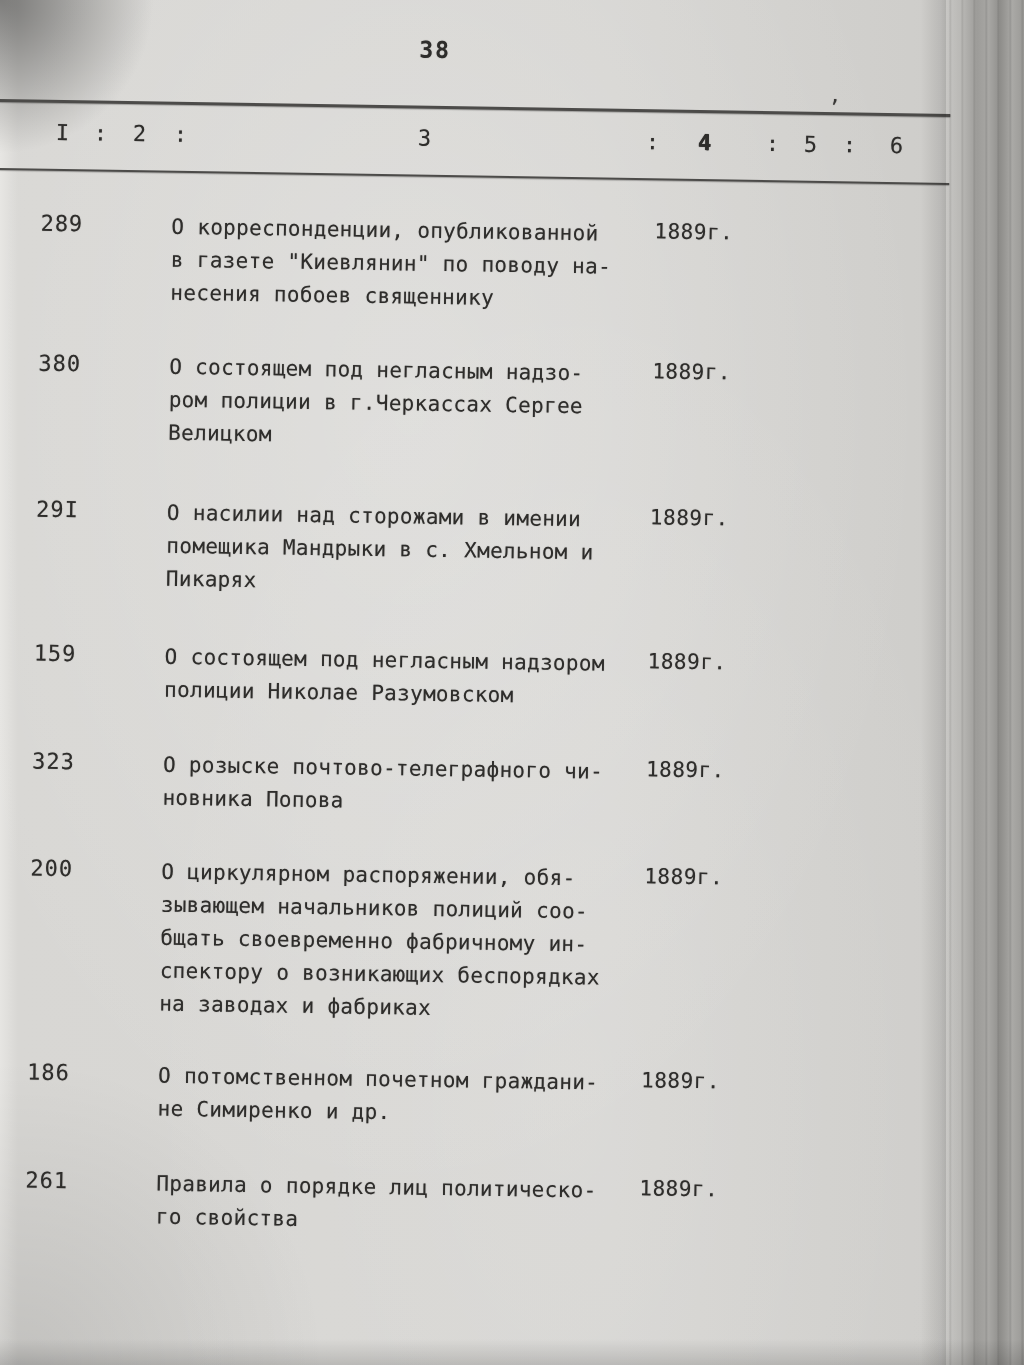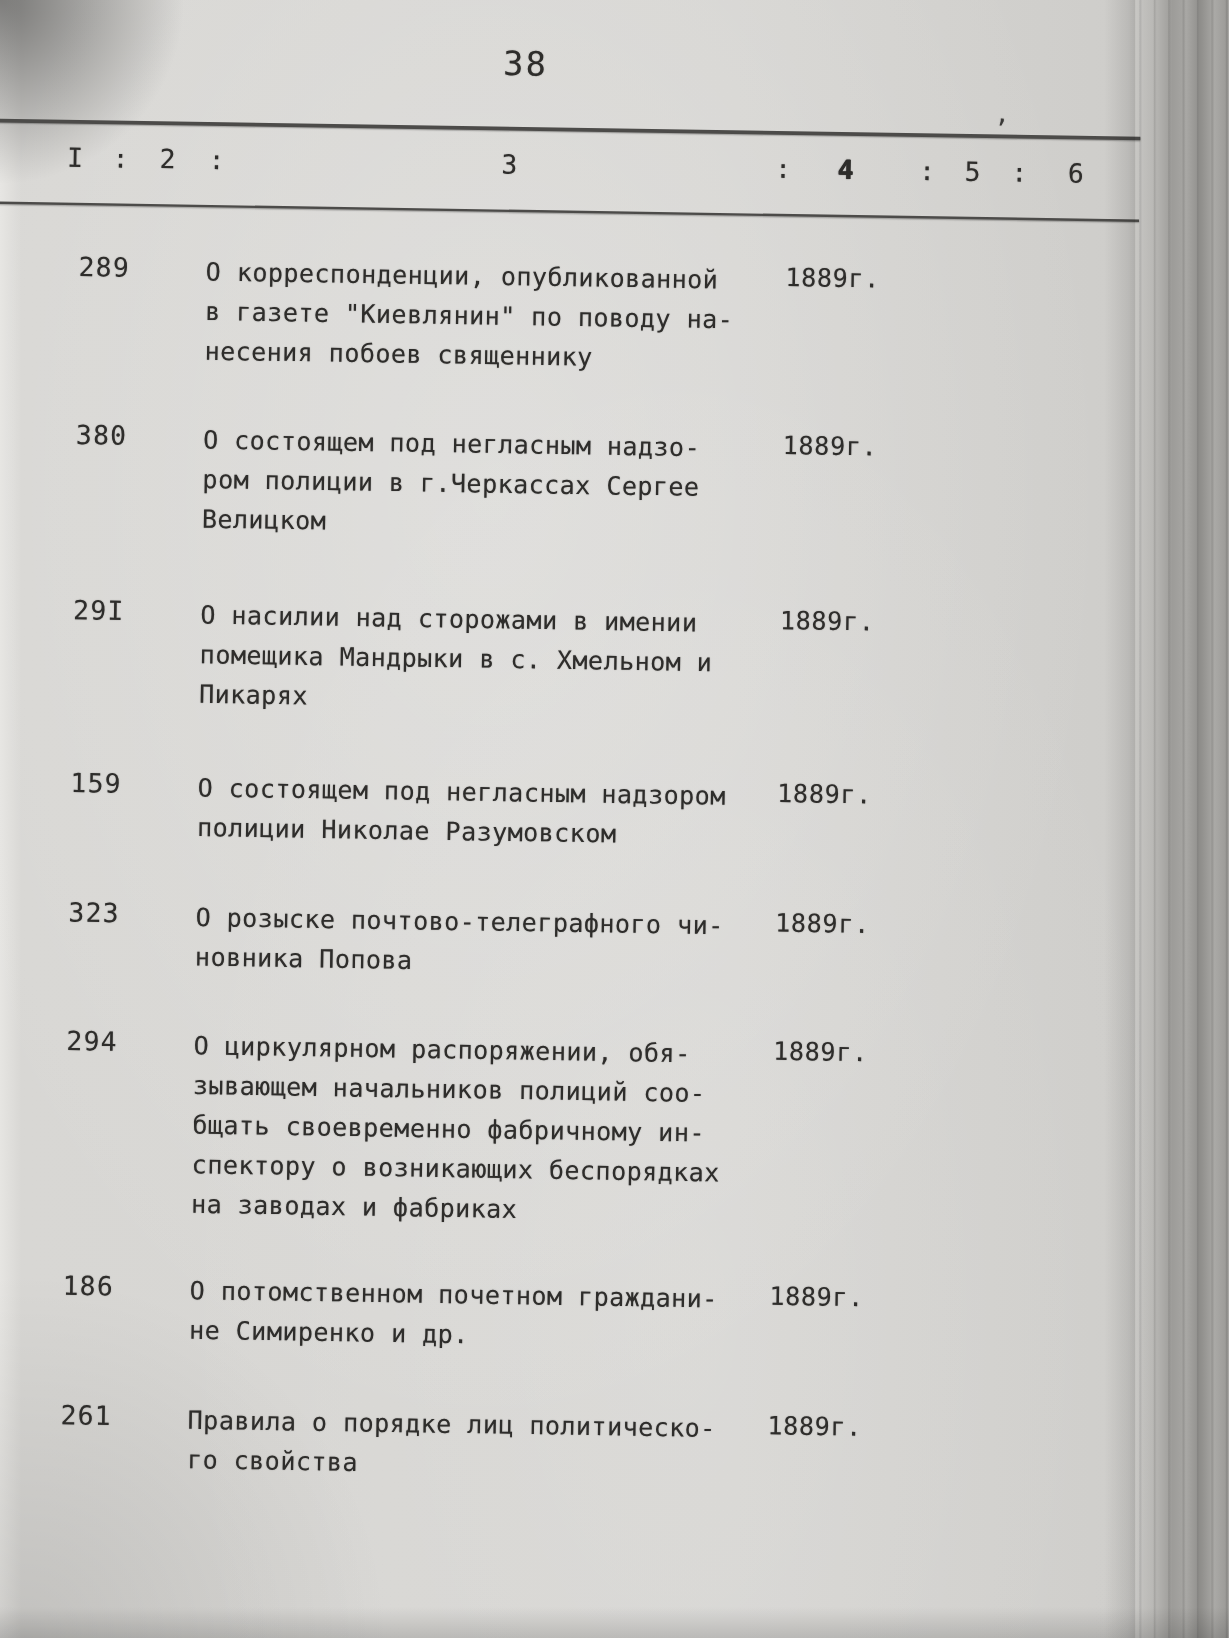--- a/index.html
+++ b/index.html
@@ -24,21 +24,21 @@
   
   #content{
     position:absolute; inset:0;
     transform:rotate(0.9deg);
     transform-origin:0 0;
     color:#2e2d2b;
     text-shadow:0 0 1px rgba(46,45,43,0.45);
   }
   .page-number{
     position:absolute; left:420px; top:30px;
-    font-size:28px; letter-spacing:2px;
+    font-size:23px; letter-spacing:2px;font-weight:bold;
   }
   .rule{
     position:absolute; left:0; width:952px;
     background:#4c4b49; box-shadow:0 1px 1px rgba(0,0,0,0.25);
   }
   .rule.top{ top:99px; height:3px; }
   .rule.bottom{ top:168px; height:2px; }
   .tick-mark{
     position:absolute; left:830px; top:82px;
     font-size:20px; color:#3a3937;
@@ -46,21 +46,21 @@
   .hcell{
     position:absolute; top:119px;
     font-size:22px;
   }
   .hcell.bold{ font-weight:bold; text-shadow:0 0 1px #2e2d2b, 0.6px 0 0 #2e2d2b; }
   .c0{left:58px;} .c1{left:96px;} .c2{left:135px;} .c3{left:176px;}
   .c4{left:420px;} .c5{left:648px;} .c6{left:700px;} .c7{left:768px;}
   .c8{left:806px;} .c9{left:845px;} .c10{left:892px;}
   .entry{ position:absolute; left:0; width:960px; }
   .entry .no{
-    position:absolute; left:69px; top:2px;
+    position:absolute; left:44px; top:2px;
     font-size:22px; letter-spacing:1px;
   }
   .entry .desc{
     position:absolute; left:175px; top:0;
     font-size:21px; line-height:33px;
     white-space:pre; letter-spacing:0.3px;
   }
   .entry .year{
     position:absolute; left:658px; top:1px;
     font-size:21px; letter-spacing:0.5px;
@@ -144,21 +144,21 @@
     </div>
 
     <div class="entry e293">
       <span class="no">323</span>
       <span class="desc">О розыске почтово-телеграфного чи-
 новника Попова</span>
       <span class="year">1889г.</span>
     </div>
 
     <div class="entry e294">
-      <span class="no">294</span>
+      <span class="no">200</span>
       <span class="desc">О циркулярном распоряжении, обя-
 зывающем начальников полиций соо-
 бщать своевременно фабричному ин-
 спектору о возникающих беспорядках
 на заводах и фабриках</span>
       <span class="year">1889г.</span>
     </div>
 
     <div class="entry e295">
       <span class="no">186</span>

